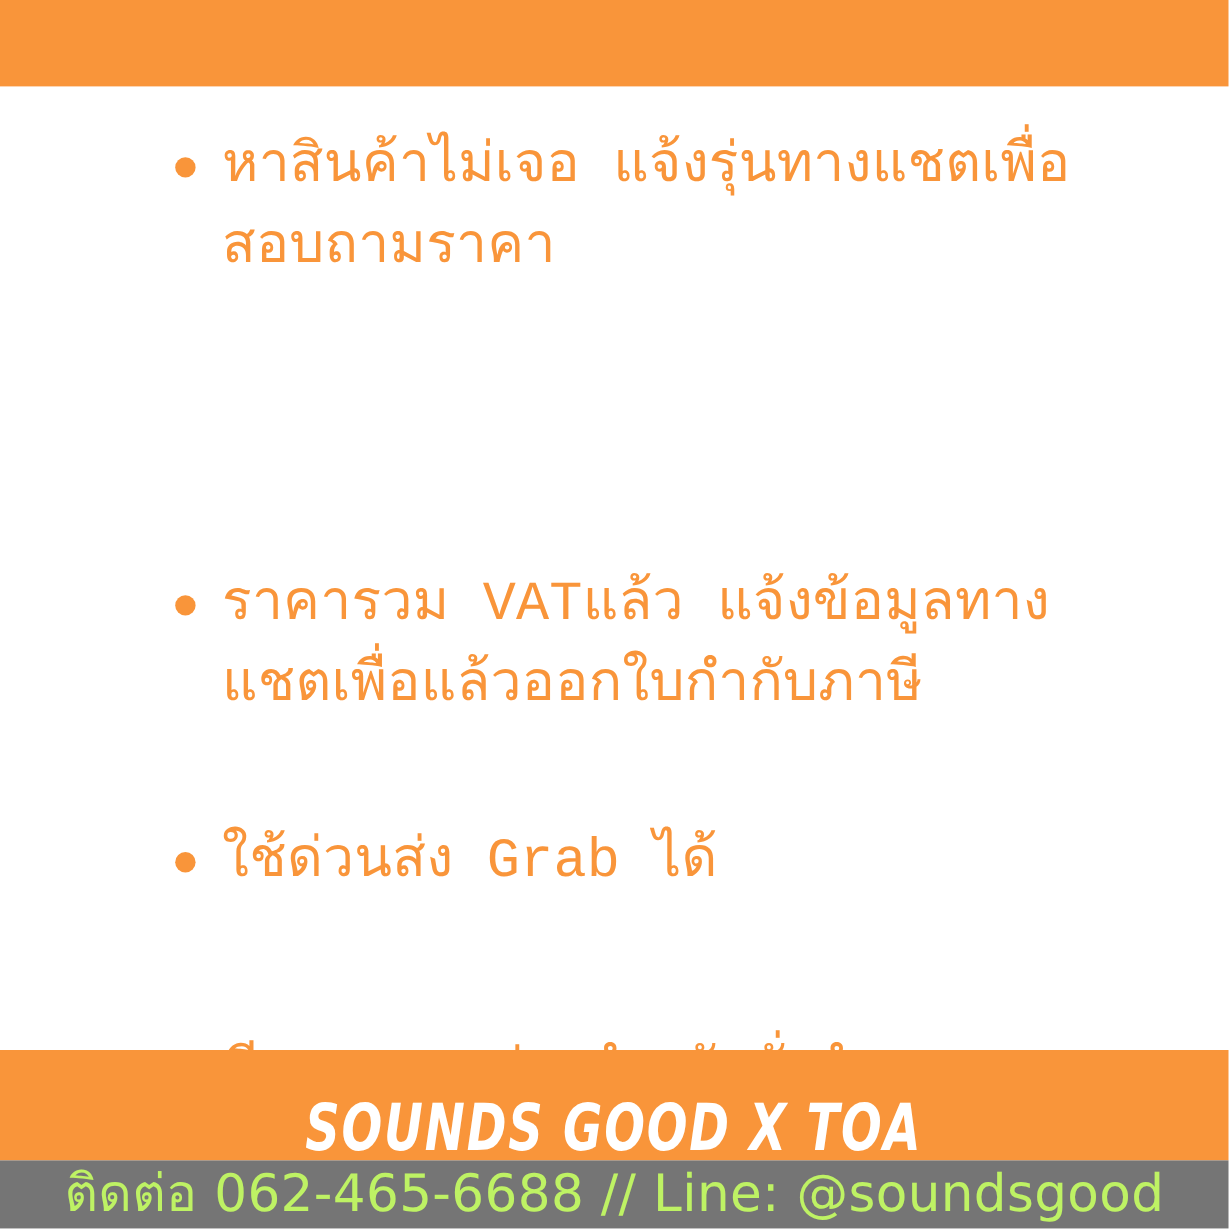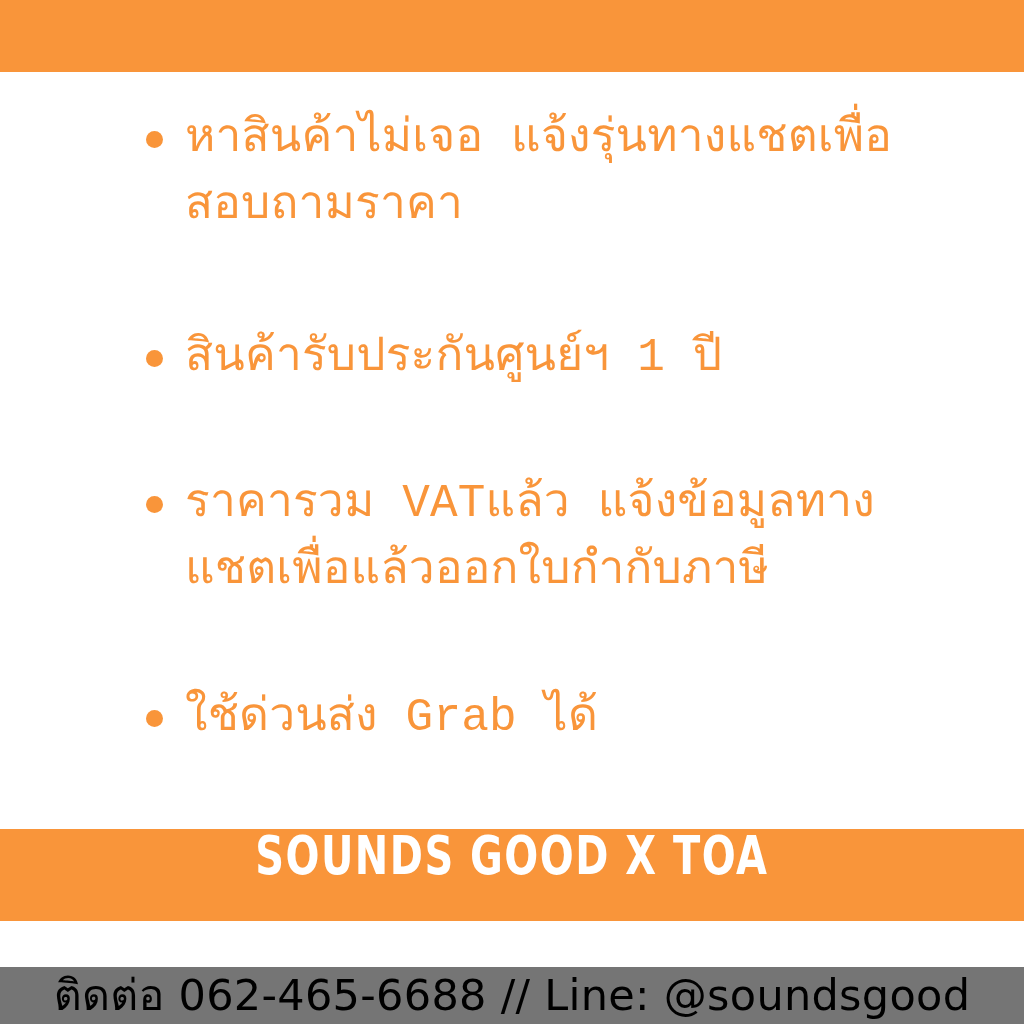--- a/index.html
+++ b/index.html
@@ -69,27 +69,28 @@
   .item-0 { top: 18px; }
   .item-1 { top: 237px; }
   .item-2 { top: 383px; }
   .item-3 { top: 597px; }
   .item-4 { top: 773px; }
 
   
   .footer-banner {
     position: absolute;
     left: 0;
-    top: 829px;
+    top: 875px;
     width: 1024px;
     height: 92px;
     background: #f9953a;
     display: flex;
-    align-items: flex-start;
+    align-items: flex-end;
     justify-content: center;
+    font-style: italic;
   }
   .footer-banner-title {
     color: #ffffff;
     font-size: 54px;
     font-weight: 700;
     letter-spacing: 2px;
     transform: scaleX(0.74);
     transform-origin: center center;
     white-space: nowrap;
     line-height: 1;
@@ -101,21 +102,21 @@
     left: 0;
     top: 967px;
     width: 1024px;
     height: 57px;
     background: #757575;
     display: flex;
     align-items: center;
     justify-content: center;
   }
   .contact-text {
-    color: #000000;
+    color: #bef264;
     font-size: 43px;
     line-height: 1;
     font-weight: 400;
     white-space: nowrap;
     letter-spacing: 0.3px;
   }
 </style>
 </head>
 <body>
 
@@ -124,24 +125,20 @@
   <div class="top-band"></div>
 
   <ul class="bullet-list">
 
     <li class="bullet-item item-0">
       <span class="bullet-dot"></span>
       <span class="bullet-text">หาสินค้าไม่เจอ แจ้งรุ่นทางแชตเพื่อ
 สอบถามราคา</span>
     </li>
 
-    <li class="bullet-item item-1">
-      <span class="bullet-dot"></span>
-      <span class="bullet-text">สินค้ารับประกันศูนย์ฯ 1 ปี</span>
-    </li>
 
     <li class="bullet-item item-3">
       <span class="bullet-dot"></span>
       <span class="bullet-text">ใช้ด่วนส่ง Grab ได้</span>
     </li>
 
     <li class="bullet-item item-2">
       <span class="bullet-dot"></span>
       <span class="bullet-text">ราคารวม VATแล้ว แจ้งข้อมูลทาง
 แชตเพื่อแล้วออกใบกำกับภาษี</span>

